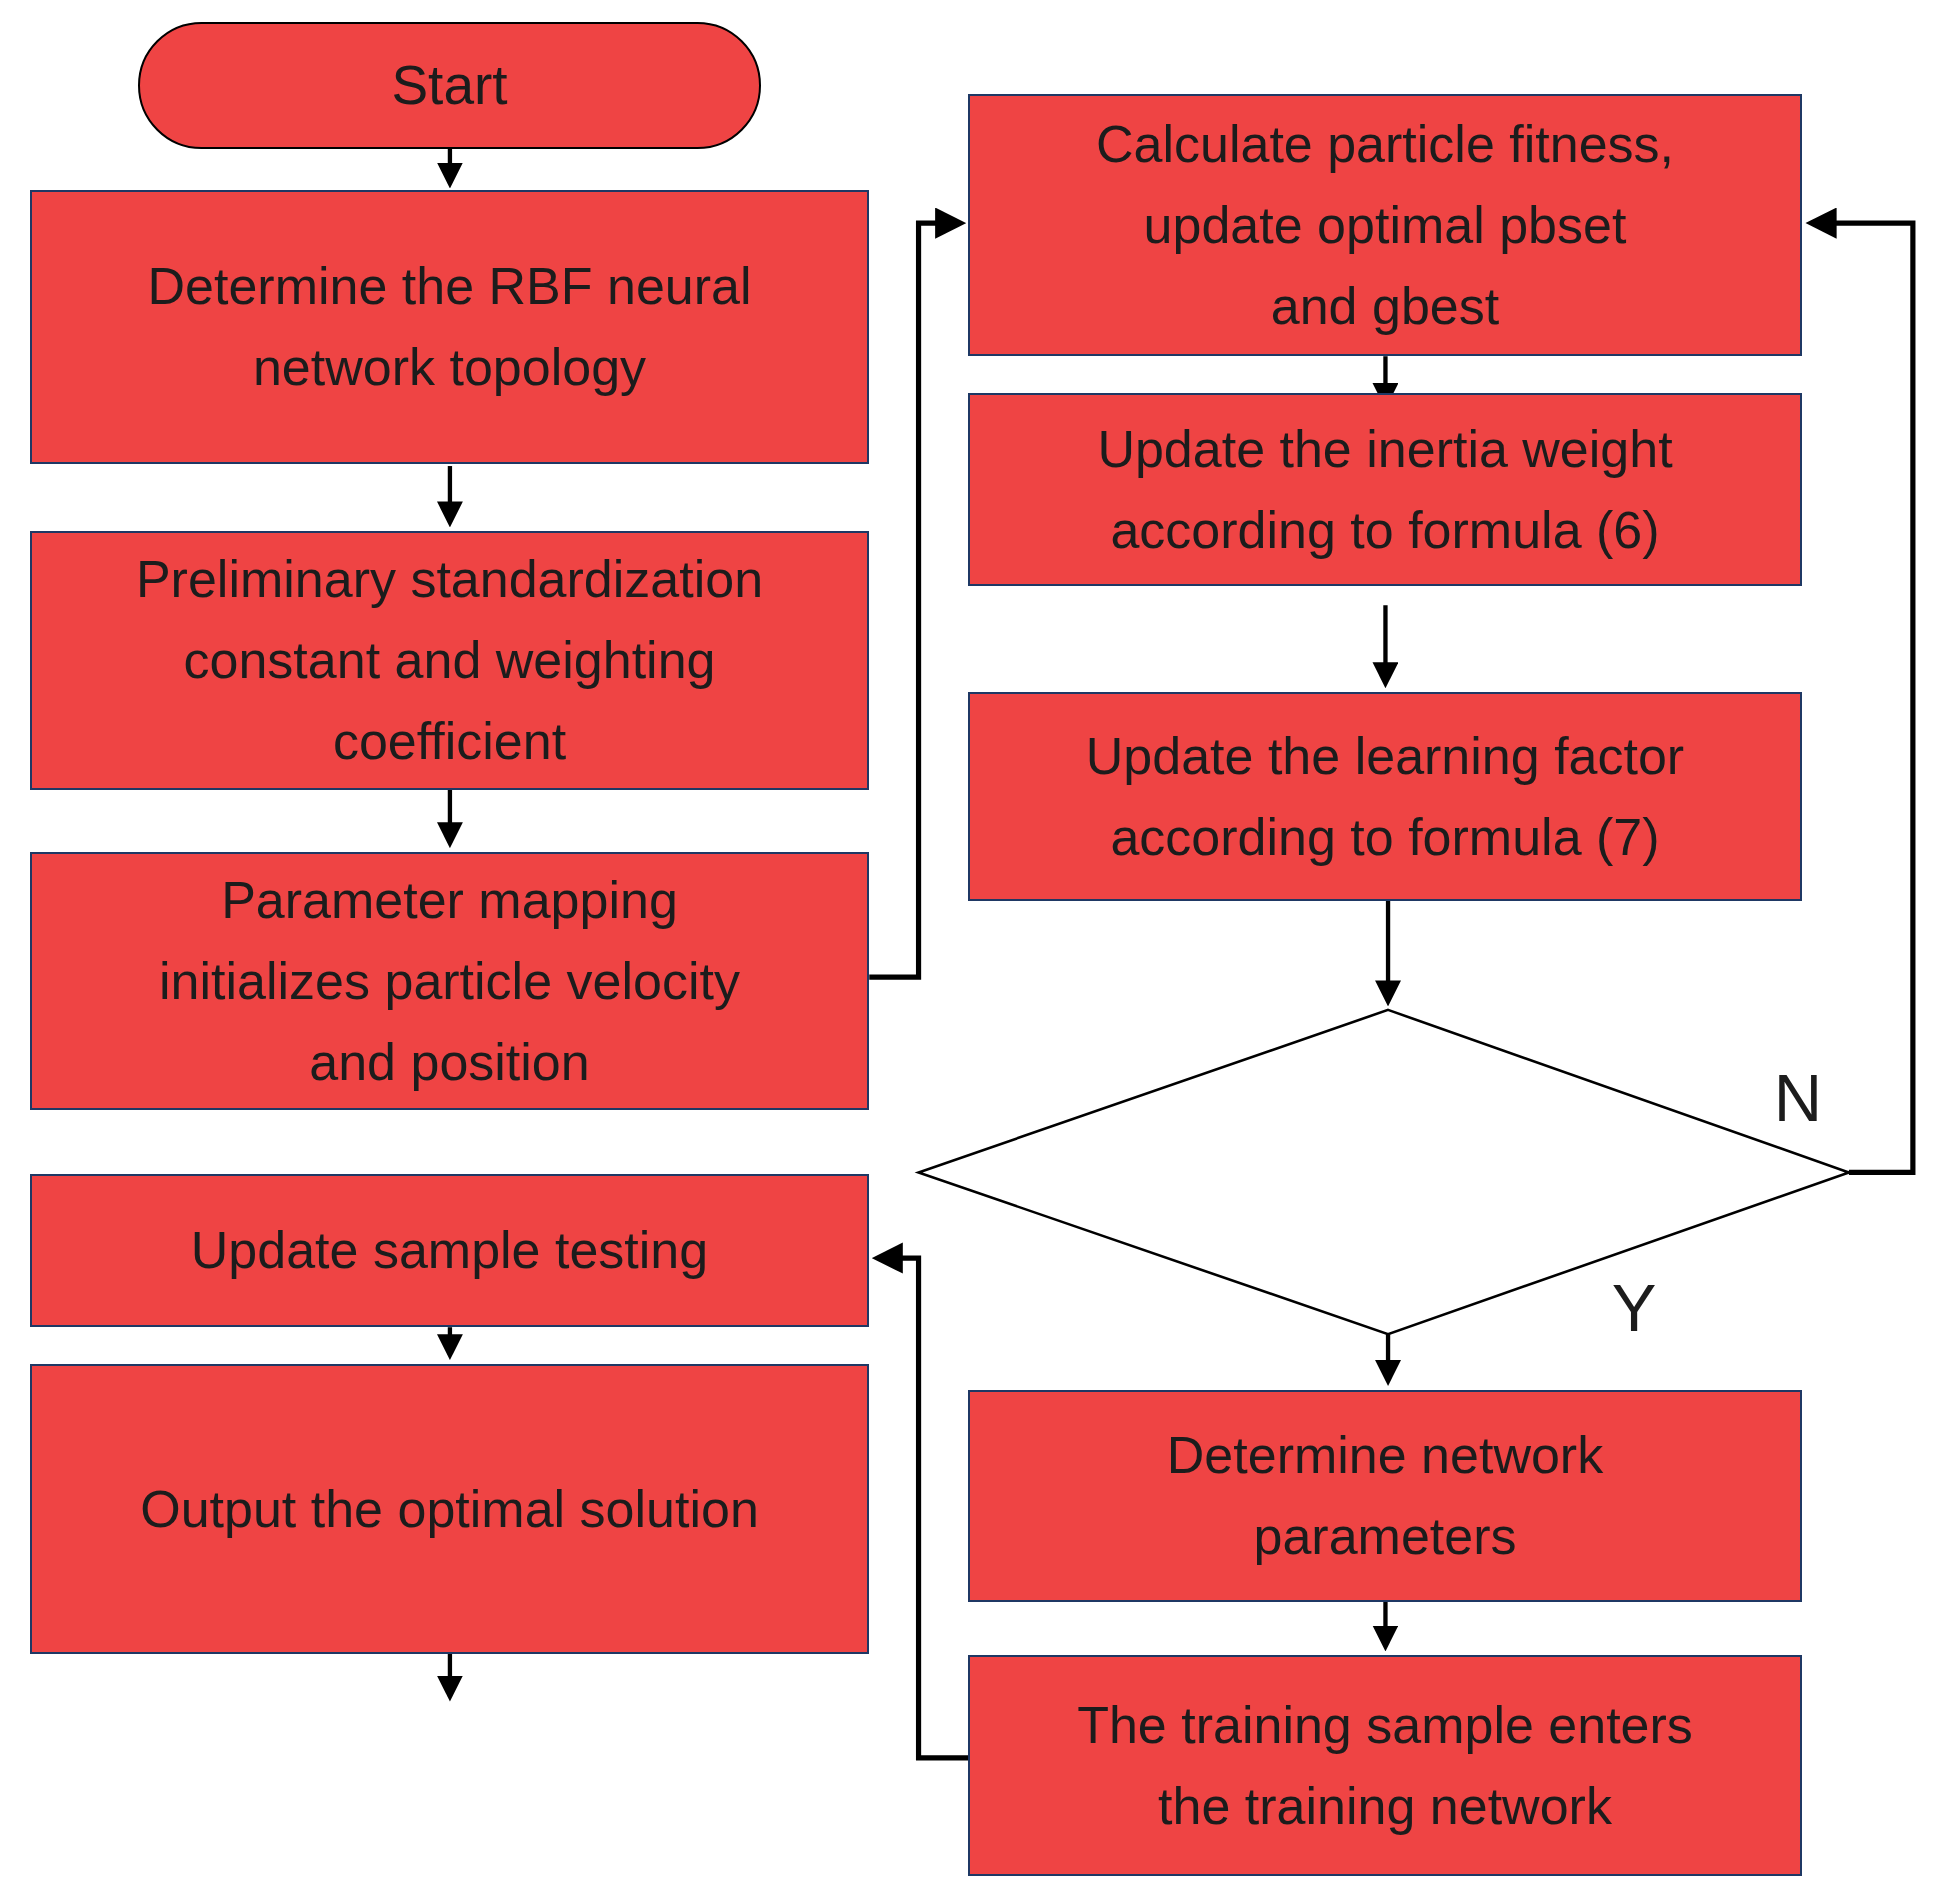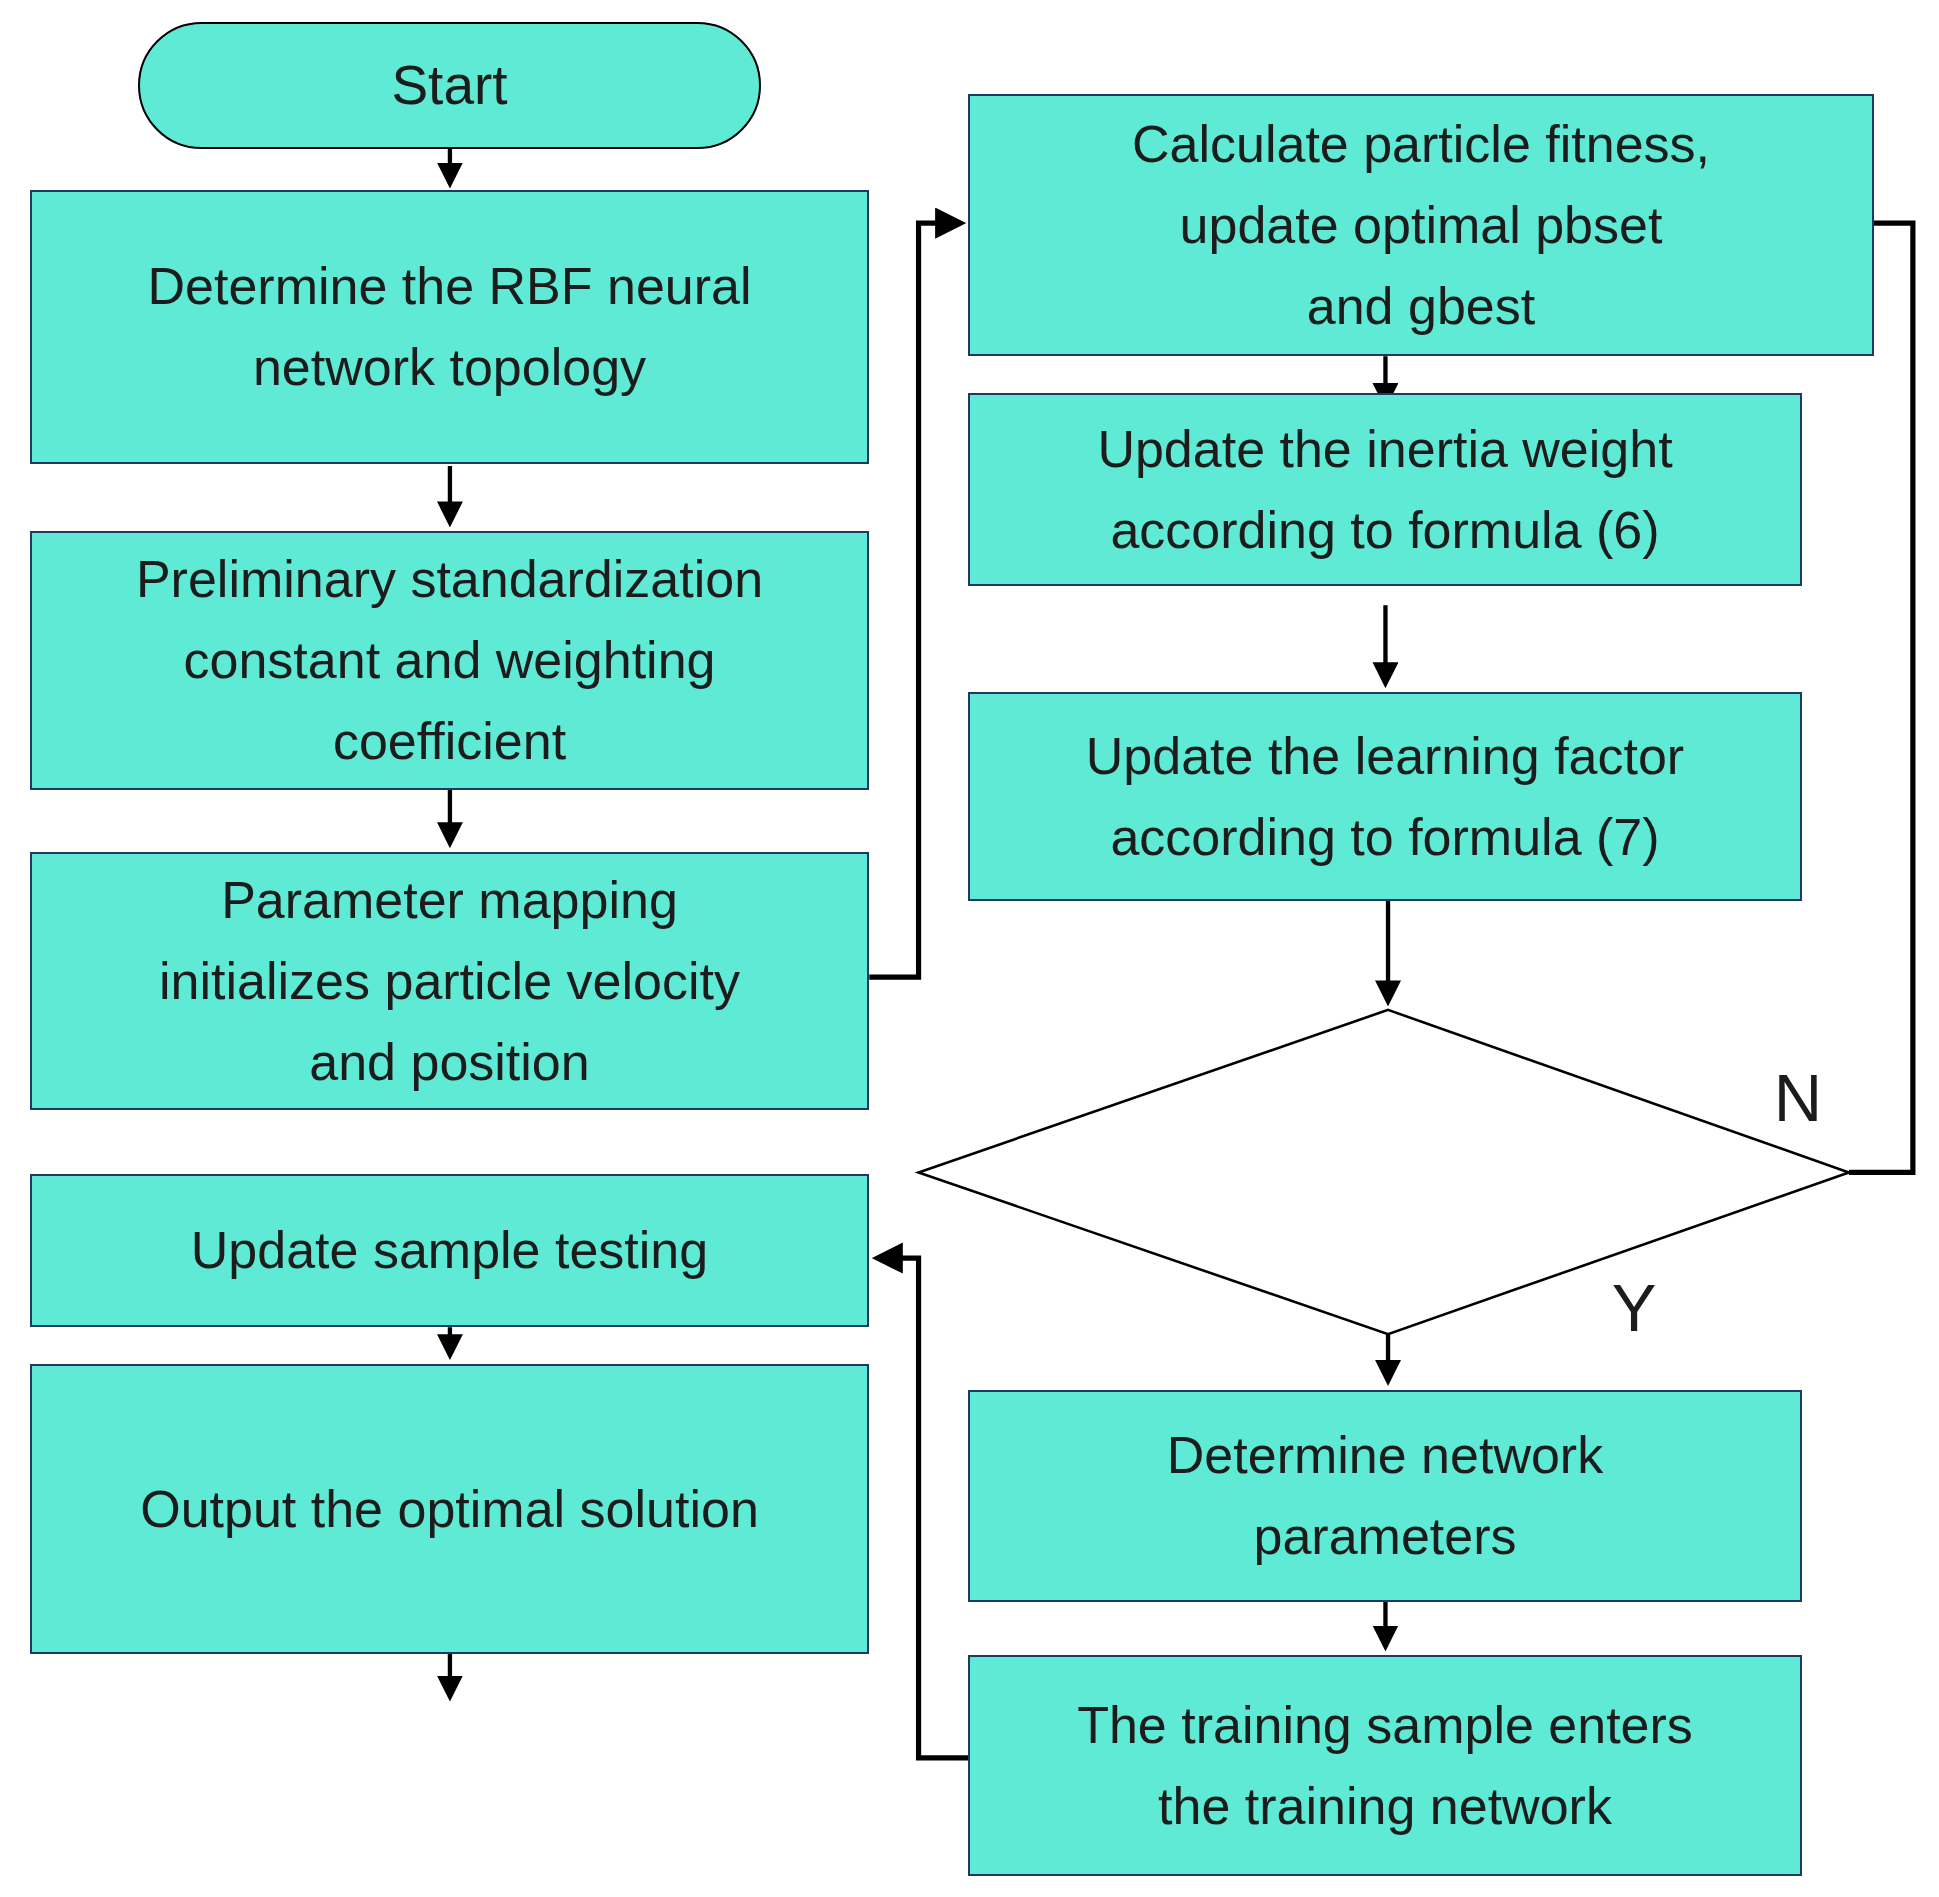--- a/index.html
+++ b/index.html
@@ -7,21 +7,21 @@
     position:relative;
     width:1940px;height:1897px;
     background:#ffffff;
     font-family:"Liberation Sans", sans-serif;
     color:#1c1c1c;
   }
   .layer{position:absolute;left:0;top:0;width:1940px;height:1897px;}
   .node{
     position:absolute;
     box-sizing:border-box;
-    background:#5eead4;
+    background:#ef4444;
     display:flex;align-items:center;justify-content:center;
     text-align:center;
     font-size:52px;line-height:81px;
     white-space:pre-line;
     color:#1c1c1c;
   }
   .process{border:2.6px solid #1f3864;}
   .terminator{border:2.6px solid #000000;border-radius:864px;font-size:55px;}
   .decision-label{
     position:absolute;
@@ -35,21 +35,21 @@
     font-size:67px;line-height:78px;color:#1c1c1c;
   }
   
   #n-start{left:138px;top:21.6px;width:623px;height:127px;}
   #n-b1{left:30px;top:190px;width:839px;height:274px;}
   #n-b2{left:30px;top:531px;width:839px;height:259px;}
   #n-b3{left:30px;top:852px;width:839px;height:258px;}
   #n-b4{left:30px;top:1174px;width:839px;height:153px;}
   #n-b5{left:30px;top:1364px;width:839px;height:290px;}
   #n-end{left:159px;top:1705px;width:590px;height:166px;}
-  #n-r1{left:968px;top:94px;width:906px;height:262px;}
+  #n-r1{left:968px;top:94px;width:834px;height:262px;}
   #n-r2{left:968px;top:393px;width:834px;height:193px;}
   #n-r3{left:968px;top:692px;width:834px;height:209px;}
   #n-r4{left:968px;top:1390px;width:834px;height:212px;}
   #n-r5{left:968px;top:1655px;width:834px;height:221px;}
   #n-decision-text{left:1003px;top:1088px;width:770px;height:164px;}
   #lbl-n{left:1742px;top:1059px;width:112px;height:78px;}
   #lbl-y{left:1578px;top:1269px;width:112px;height:78px;}
 </style>
 </head>
 <body>

